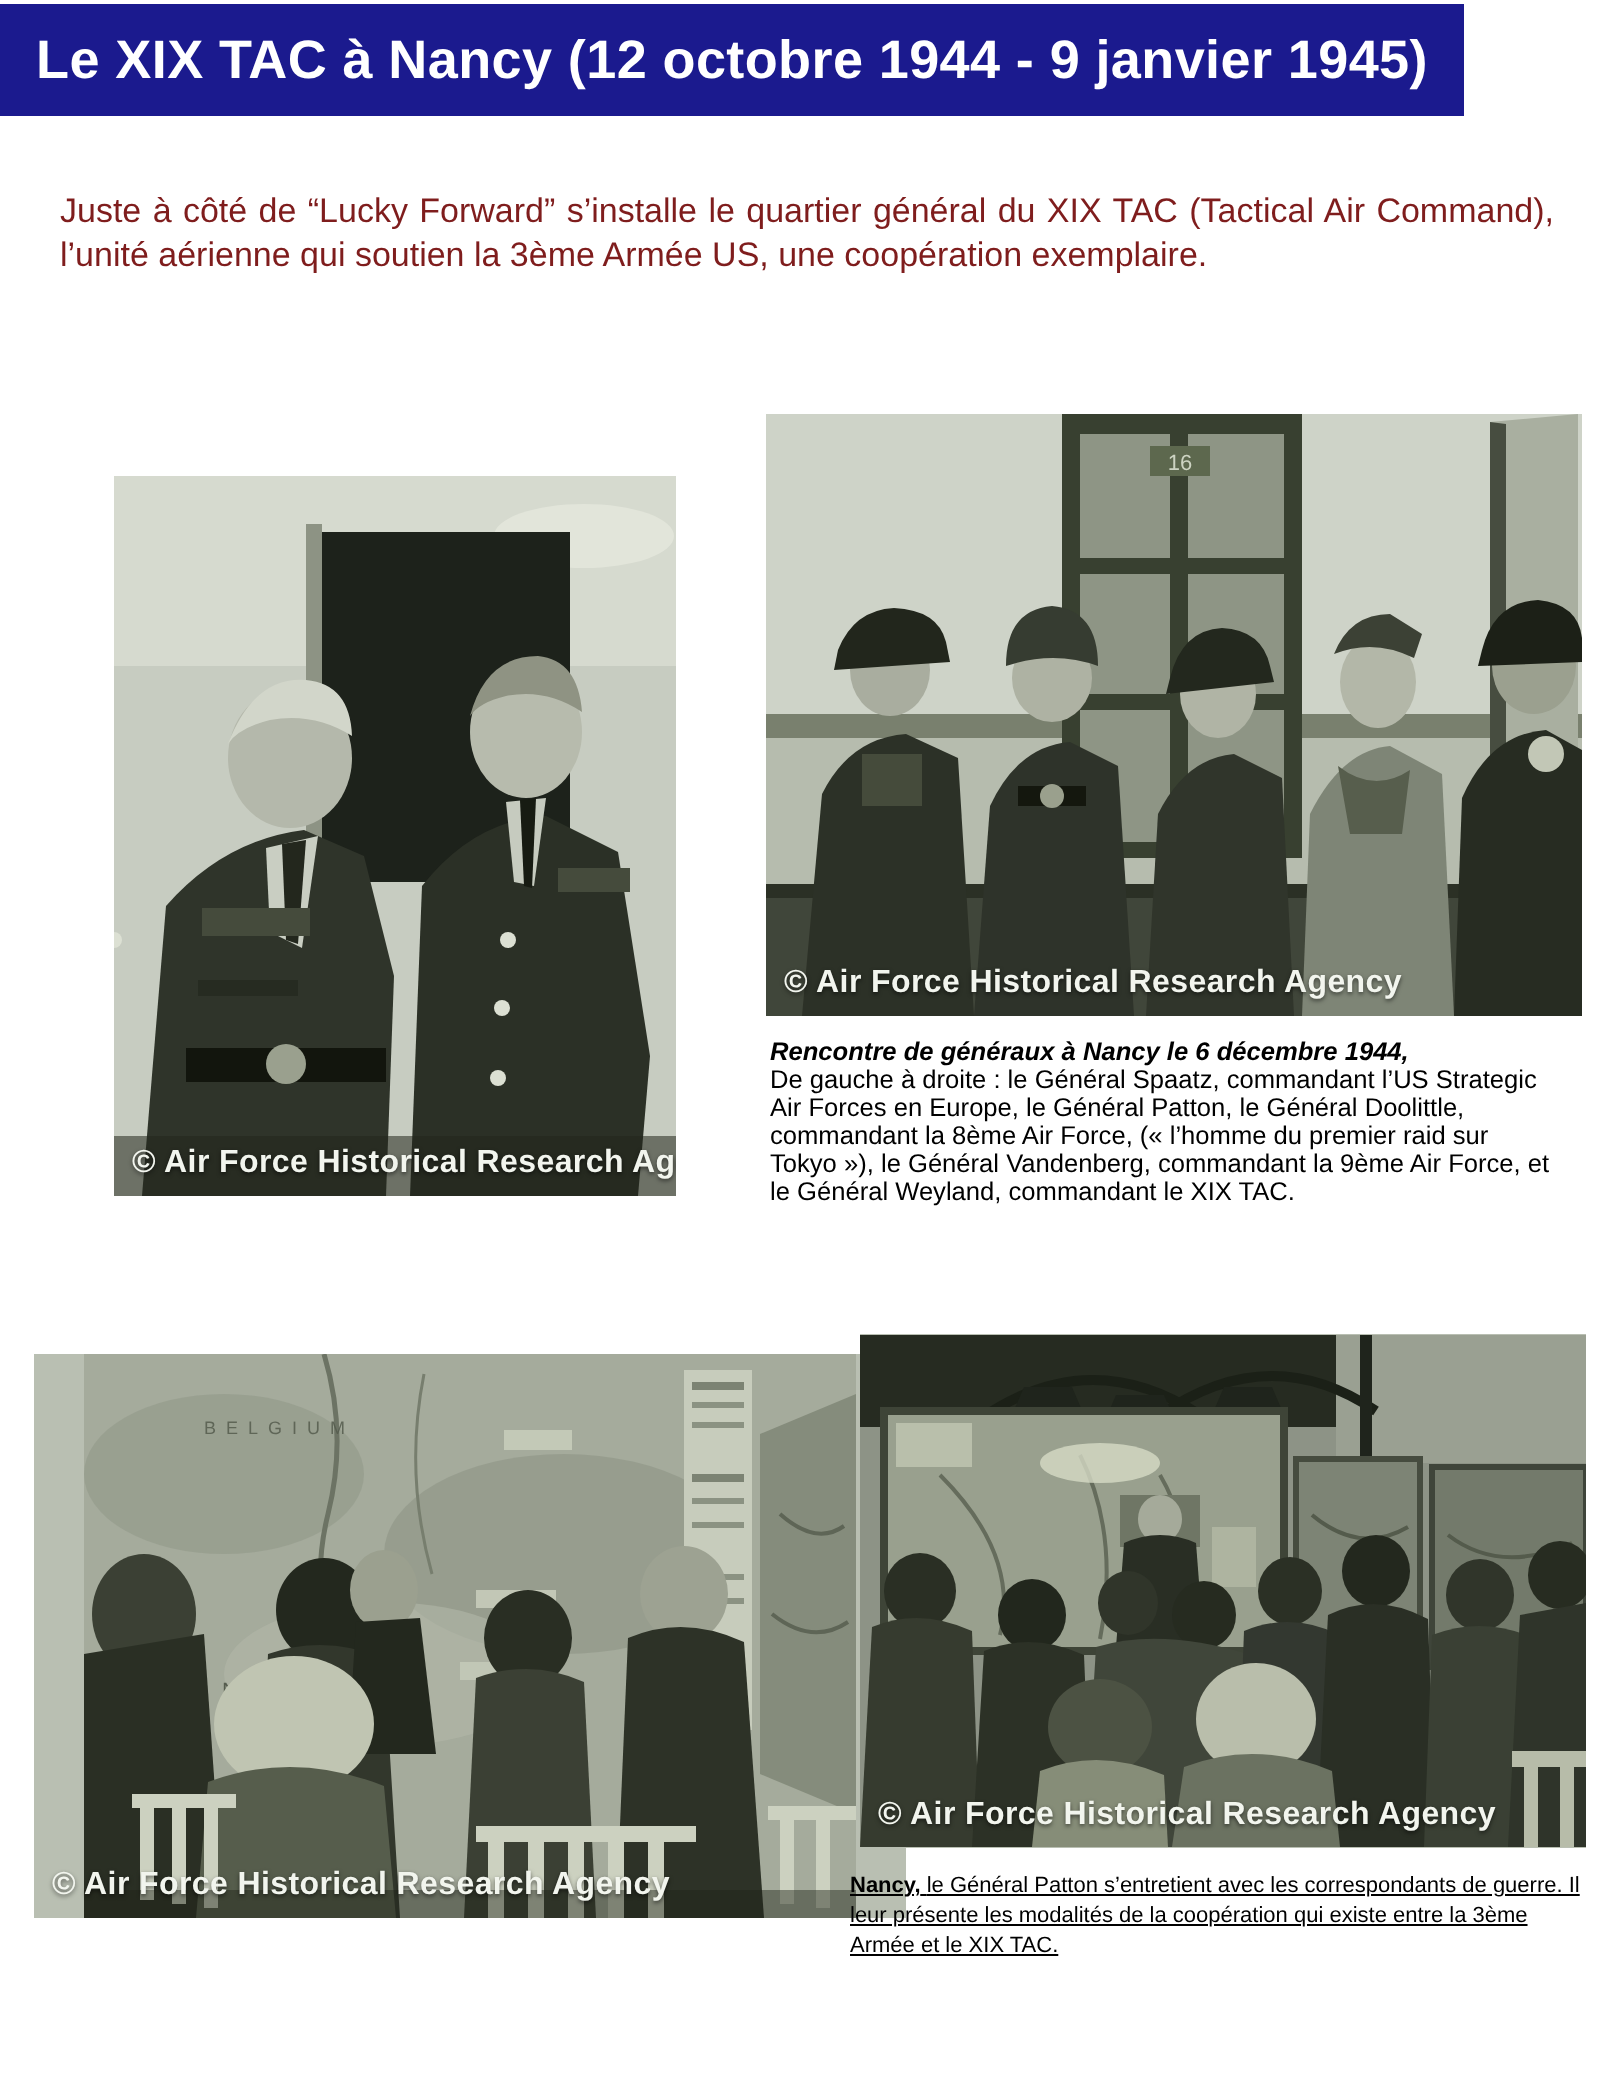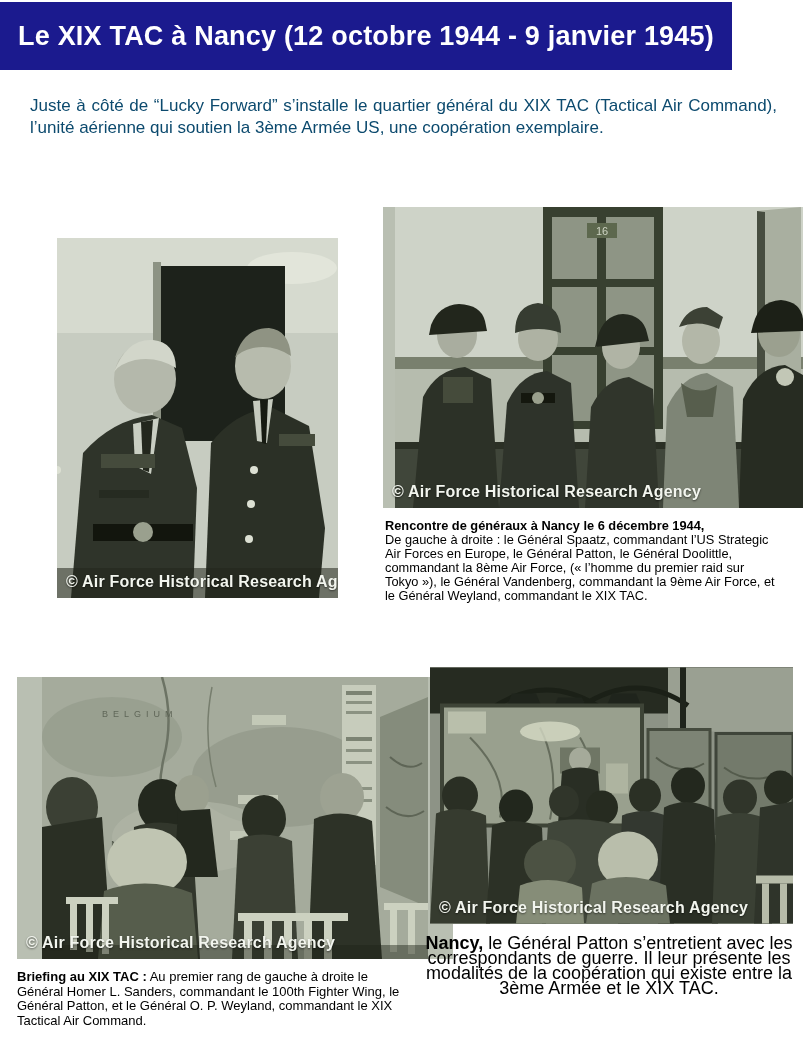--- a/index.html
+++ b/index.html
@@ -1,51 +1,51 @@
 <!DOCTYPE html>
 <html><head>
 <meta charset="utf-8">
 <style>
   html,body{margin:0;padding:0;background:#ffffff;}
   .page{
     position:relative;width:806px;height:1042px;background:#ffffff;
     font-family:"Liberation Sans", sans-serif;overflow:hidden;
   }
   .banner{
-    position:absolute;left:0;top:2px;width:732px;height:68px;
+    position:absolute;left:0;top:2px;width:732px;height:56px;
     background:#1b1a8e;color:#ffffff;
     display:flex;align-items:center;justify-content:center;
     font-weight:bold;font-size:27px;letter-spacing:0.2px;white-space:nowrap;
   }
   .intro{
     position:absolute;left:30px;top:95px;width:747px;
-    color:#0c4a6e;font-size:17px;line-height:22px;text-align:justify;
+    color:#7f1d1d;font-size:17px;line-height:22px;text-align:justify;
   }
   .intro p{margin:0;}
   .intro p + p{margin-top:23px;text-align:left;}
   figure{margin:0;position:absolute;overflow:hidden;background:#b9bfb2;}
   figure svg{display:block;width:100%;height:100%;}
   .wm{
     position:absolute;left:9px;bottom:7px;color:#f2f5ee;font-size:16px;font-weight:bold;
     white-space:nowrap;text-shadow:0 1px 2px rgba(0,0,0,.55);letter-spacing:0.2px;
   }
   .caption{
     position:absolute;color:#000000;font-size:13px;line-height:16.5px;
   }
   .caption p{margin:0;}
   .cap-bold{font-weight:bold;}
-  .cap-block{display:block;}
+  .cap-block{display:block;font-style:italic;}
   #photo-patton-weyland{left:57px;top:238px;width:281px;height:360px;}
   #caption-patton-weyland{left:57px;top:611px;width:262px;}
-  #photo-generals-meeting{left:383px;top:207px;width:408px;height:301px;padding-left:12px;}
+  #photo-generals-meeting{left:383px;top:207px;width:408px;height:301px;}
   #caption-generals-meeting{left:385px;top:519px;width:395px;font-size:12.8px;line-height:13.9px;}
   #photo-briefing{left:17px;top:677px;width:436px;height:282px;}
   #caption-briefing{left:17px;top:970px;width:392px;line-height:14.6px;}
   #photo-correspondents{left:430px;top:667px;width:363px;height:257px;}
-  #caption-correspondents{left:425px;top:936px;width:368px;text-align:center;font-size:18px;line-height:15px;}
+  #caption-correspondents{left:425px;top:936px;width:368px;text-align:left;font-size:11px;line-height:15px;text-decoration:underline;}
 </style>
 </head>
 <body>
 
 <div class="page">
 
   <div class="banner">
     <span>Le XIX TAC à Nancy (12 octobre 1944 - 9 janvier 1945)</span>
   </div>
 
@@ -190,26 +190,20 @@
           <rect x="262" y="244" width="8" height="38"></rect>
           <rect x="282" y="244" width="8" height="38"></rect>
         <rect x="342" y="226" width="44" height="7"></rect>
         <rect x="348" y="233" width="7" height="42"></rect>
           <rect x="366" y="233" width="7" height="44"></rect>
       </g>
       <rect x="0" y="268" width="386" height="14" fill="#1f2419" opacity="0.45"></rect>
     </svg>
     <span class="wm">© Air Force Historical Research Agency</span>
   </figure>
-  <div class="caption" id="caption-briefing">
-    <p>
-      <span class="cap-bold">Briefing au XIX TAC :</span>
-      <span>Au premier rang de gauche à droite le Général Homer L. Sanders, commandant le 100th Fighter Wing, le Général Patton, et le Général O. P. Weyland, commandant le XIX Tactical Air Command.</span>
-    </p>
-  </div>
 
   <figure id="photo-correspondents">
     <svg viewBox="0 0 363 256" aria-hidden="true">
       <rect width="363" height="256" fill="#8d9386"></rect>
       <rect width="363" height="46" fill="#262b21"></rect>
       <rect x="238" y="0" width="125" height="64" fill="#9aa092"></rect>
       <path d="M60,42 Q115,4 170,40 M150,40 Q205,2 258,38" stroke="#1b2017" stroke-width="5" fill="none"></path>
       <g fill="#1f241c">
         <polygon points="82,26 106,26 112,40 76,40"></polygon>
         <polygon points="128,30 152,30 158,44 122,44"></polygon>

